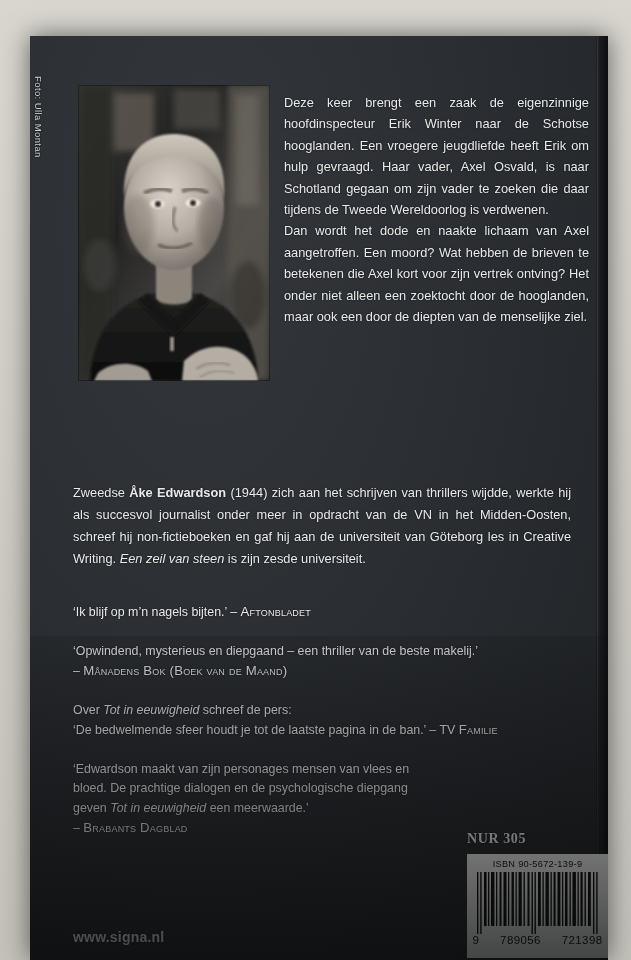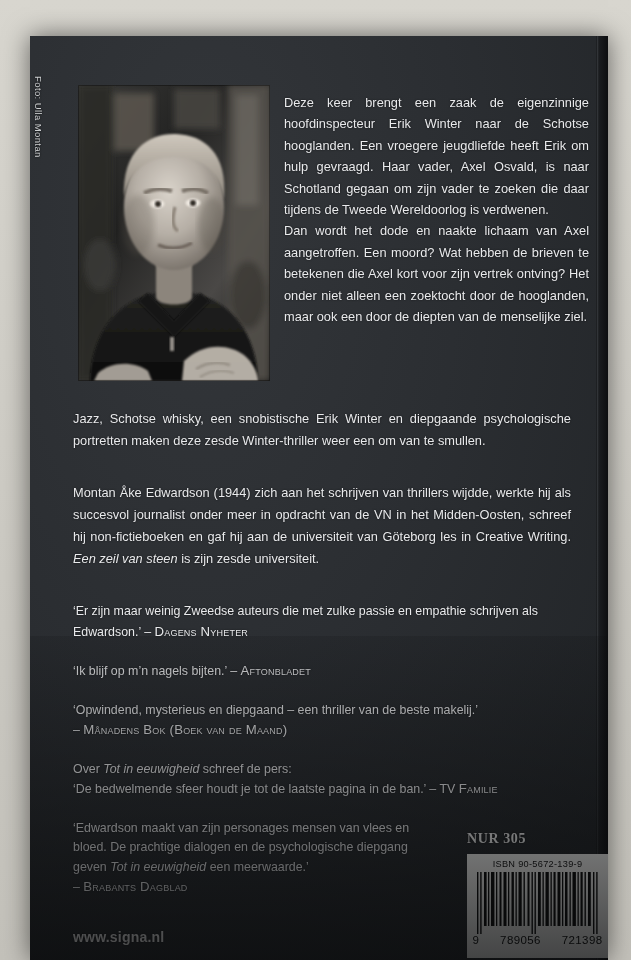--- a/index.html
+++ b/index.html
@@ -125,21 +125,21 @@
   }
   #pitch p { margin: 0; }
 
   #bio {
     top: 446px;
     font-size: 12.8px;
     line-height: 22px;
     text-align: justify;
   }
   #bio p { margin: 0; }
-  #bio b { font-weight: 400; }
+  #bio b { font-weight: 700; }
   #bio i { font-style: italic; margin-top: 16px; }
 
   
   #quotes {
     top: 566px;
     font-size: 12.4px;
     line-height: 19.5px;
     width: 498px;
   }
   .quote {
@@ -307,31 +307,27 @@
 
           <rect x="0" y="0" width="192" height="296" fill="none" stroke="#000" stroke-width="2" opacity="0.35"></rect>
         </svg>
       </div>
 
       <div id="blurb">
         <p>Deze keer brengt een zaak de eigenzinnige hoofdinspecteur Erik Winter naar de Schotse hooglanden. Een vroegere jeugdliefde heeft Erik om hulp gevraagd. Haar vader, Axel Osvald, is naar Schotland gegaan om zijn vader te zoeken die daar tijdens de Tweede Wereldoorlog is verdwenen.</p>
         <p>Dan wordt het dode en naakte lichaam van Axel aangetroffen. Een moord? Wat hebben de brieven te betekenen die Axel kort voor zijn vertrek ontving? Het onder niet alleen een zoektocht door de hooglanden, maar ook een door de diepten van de menselijke ziel.</p>
       </div>
 
-      <div id="pitch" class="wide-block">
-        <p>Jazz, Schotse whisky, een snobistische Erik Winter en diepgaande psychologische portretten maken deze zesde Winter-thriller weer een om van te smullen.</p>
-      </div>
 
       <div id="bio" class="wide-block">
-        <p><span>Montan </span><b>Åke Edwardson</b><span> (1944) zich aan het schrijven van thrillers wijdde, werkte hij als succesvol journalist onder meer in opdracht van de VN in het Midden-Oosten, schreef hij non-fictieboeken en gaf hij aan de universiteit van Göteborg les in Creative Writing. </span><i>Een zeil van steen</i><span> is zijn zesde universiteit.</span></p>
+        <p><span>Zweedse </span><b>Åke Edwardson</b><span> (1944) zich aan het schrijven van thrillers wijdde, werkte hij als succesvol journalist onder meer in opdracht van de VN in het Midden-Oosten, schreef hij non-fictieboeken en gaf hij aan de universiteit van Göteborg les in Creative Writing. </span><i>Een zeil van steen</i><span> is zijn zesde universiteit.</span></p>
       </div>
 
       <div id="quotes" class="wide-block">
 
-        <p class="quote"><span>‘Er zijn maar weinig Zweedse auteurs die met zulke passie en empathie schrijven als Edwardson.’ – </span><span class="sc">Dagens Nyheter</span></p>
 
         <p class="quote"><span>‘Ik blijf op m’n nagels bijten.’ – </span><span class="sc">Aftonbladet</span></p>
 
         <p class="quote"><span>‘Opwindend, mysterieus en diepgaand – een thriller van de beste makelij.’</span><br><span>– </span><span class="sc">Månadens Bok (Boek van de Maand)</span></p>
 
         <p class="quote"><span>Over </span><i>Tot in eeuwigheid</i><span> schreef de pers:</span><br><span>‘De bedwelmende sfeer houdt je tot de laatste pagina in de ban.’ – TV </span><span class="sc">Familie</span></p>
 
         <p class="quote" id="quote-last"><span>‘Edwardson maakt van zijn personages mensen van vlees en bloed. De prachtige dialogen en de psychologische diepgang geven </span><i>Tot in eeuwigheid</i><span> een meerwaarde.’</span><br><span>– </span><span class="sc">Brabants Dagblad</span></p>
 
       </div>

